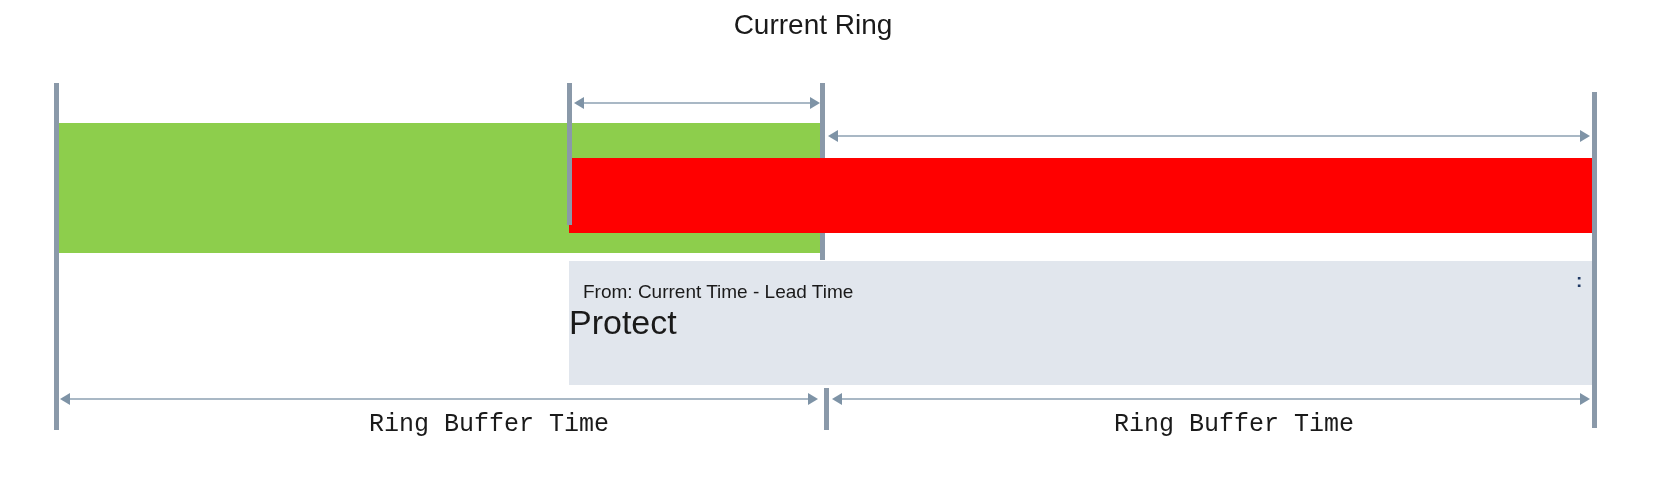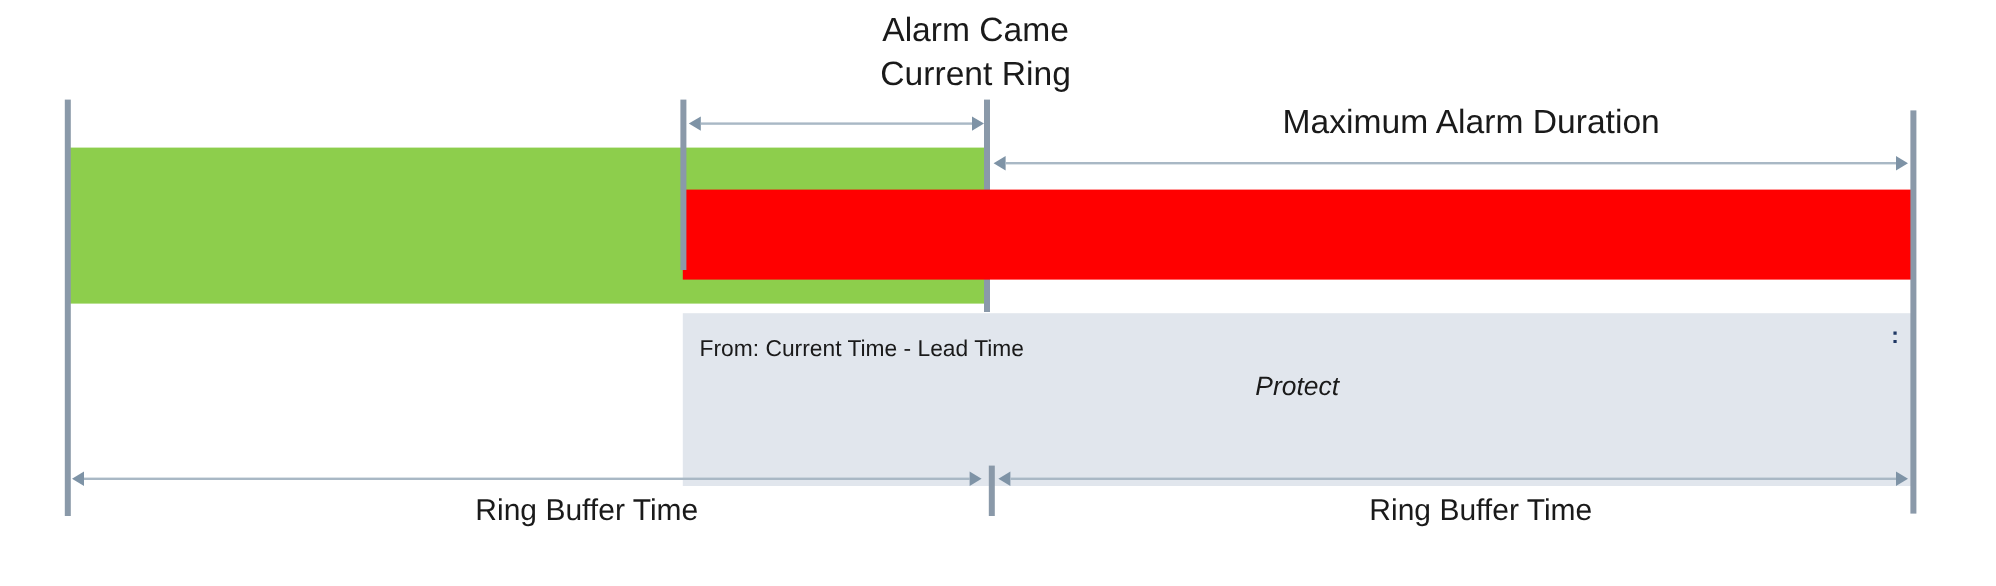--- a/index.html
+++ b/index.html
@@ -18,21 +18,21 @@
     width:1663px;height:488px;
     background:#ffffff;
     overflow:hidden;
     font-family:"Liberation Sans", sans-serif;
     color:var(--text-color);
   }
   
   .bar{position:absolute;}
   .bar.green{left:58px;top:123px;width:764px;height:130px;background:var(--buffer-green);z-index:1;}
   .bar.red{left:569px;top:158px;width:1024px;height:75px;background:var(--alarm-red);z-index:3;}
-  .protect-box{left:569px;top:261px;width:1024px;height:144px;background:var(--protect-fill);z-index:3;position:absolute;}
+  .protect-box{left:569px;top:261px;width:1024px;height:124px;background:var(--protect-fill);z-index:3;position:absolute;}
   
   .tick{position:absolute;width:5px;background:var(--tick-gray);}
   .tick.t-start{left:54px;top:83px;height:347px;z-index:4;}
   .tick.t-lead{left:567px;top:83px;height:142px;z-index:4;}
   .tick.t-cur-up{left:820px;top:83px;height:177px;z-index:2;}
   .tick.t-cur-dn{left:824px;top:388px;height:42px;z-index:4;}
   .tick.t-end{left:1592px;top:92px;height:336px;z-index:4;}
   
   .arrow{position:absolute;height:12px;display:flex;align-items:center;z-index:5;}
   .arrow .line{flex:1;height:2px;background:var(--arrow-line);}
@@ -41,28 +41,28 @@
   .ah.r{border-left:10px solid var(--arrow-head);}
   .arrow.lead{left:574px;top:97px;width:246px;}
   .arrow.maxdur{left:828px;top:130px;width:762px;}
   .arrow.ring-l{left:60px;top:393px;width:758px;}
   .arrow.ring-r{left:832px;top:393px;width:758px;}
   
   .lbl{position:absolute;white-space:nowrap;z-index:6;}
   .lbl.center{text-align:center;}
   .alarm-label{left:613px;top:6px;width:400px;font-size:28px;line-height:37px;}
   .maxdur-label{left:976px;top:86px;width:500px;font-size:28px;line-height:32px;}
-  .ring-label{top:408px;width:500px;font-size:25px;line-height:34px;}
+  .ring-label{top:408px;width:500px;font-size:25px;line-height:34px;font-family:Liberation Mono, monospace;}
   .ring-label.left{left:239px;}
   .ring-label.right{left:984px;}
   
   .from-label{left:14px;top:20px;font-size:19px;line-height:22px;position:absolute;white-space:nowrap;}
   .to-label{left:649px;top:9px;font-size:19px;line-height:22px;position:absolute;white-space:nowrap;}
   .colon-label{left:1007px;top:9px;font-size:19px;line-height:22px;font-weight:600;color:var(--colon-blue);position:absolute;}
-  .protect-label{left:0;top:42px;width:100%;text-align:center;font-size:22px;line-height:38px;position:absolute;font-style:italic;}
+  .protect-label{left:0;top:42px;width:100%;text-align:left;font-size:34px;line-height:38px;position:absolute;}
 </style>
 </head>
 <body>
 
 <div class="canvas">
 
   <div class="bar green"></div>
   <div class="tick t-cur-up"></div>
   <div class="bar red"></div>
 
@@ -92,20 +92,18 @@
     <span class="line"></span>
     <span class="ah r"></span>
   </div>
   <div class="arrow ring-r">
     <span class="ah l"></span>
     <span class="line"></span>
     <span class="ah r"></span>
   </div>
 
   <div class="lbl center alarm-label">
-    <div>Alarm Came</div>
     <div>Current Ring</div>
   </div>
-  <div class="lbl center maxdur-label">Maximum Alarm Duration</div>
   <div class="lbl center ring-label left">Ring Buffer Time</div>
   <div class="lbl center ring-label right">Ring Buffer Time</div>
 
 </div>
 
 </body></html>

